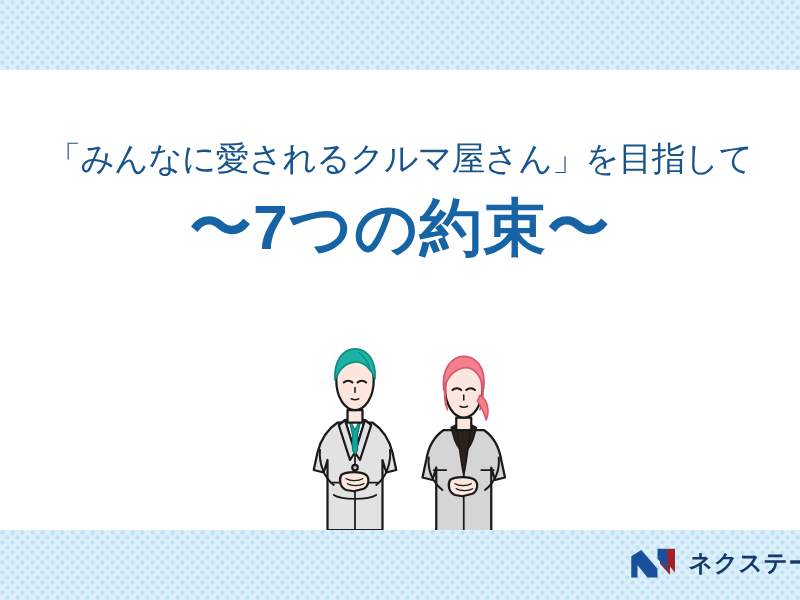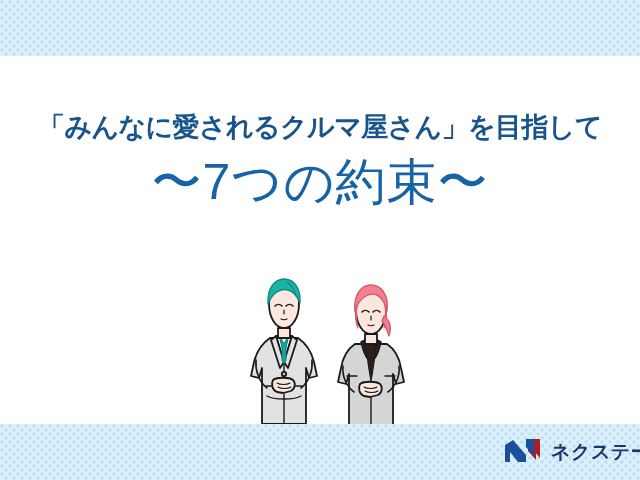--- a/index.html
+++ b/index.html
@@ -49,31 +49,31 @@
     position: absolute;
     top: 112px;
     left: 0;
     width: 640px;
     text-align: center;
     user-select: none;
   }
   .headline__line1 {
     display: block;
     font-size: 27px;
-    font-weight: 700;
+    font-weight: 400;
     letter-spacing: -0.6px;
     color: #17548c;
     line-height: 1.15;
     white-space: nowrap;
   }
   .headline__line2 {
     display: block;
     margin-top: 12px;
     font-size: 50px;
-    font-weight: 400;
+    font-weight: 700;
     letter-spacing: 1px;
     color: #1663a6;
     line-height: 1.1;
     white-space: nowrap;
   }
 
   
   .illustration {
     position: absolute;
     top: 276px;

